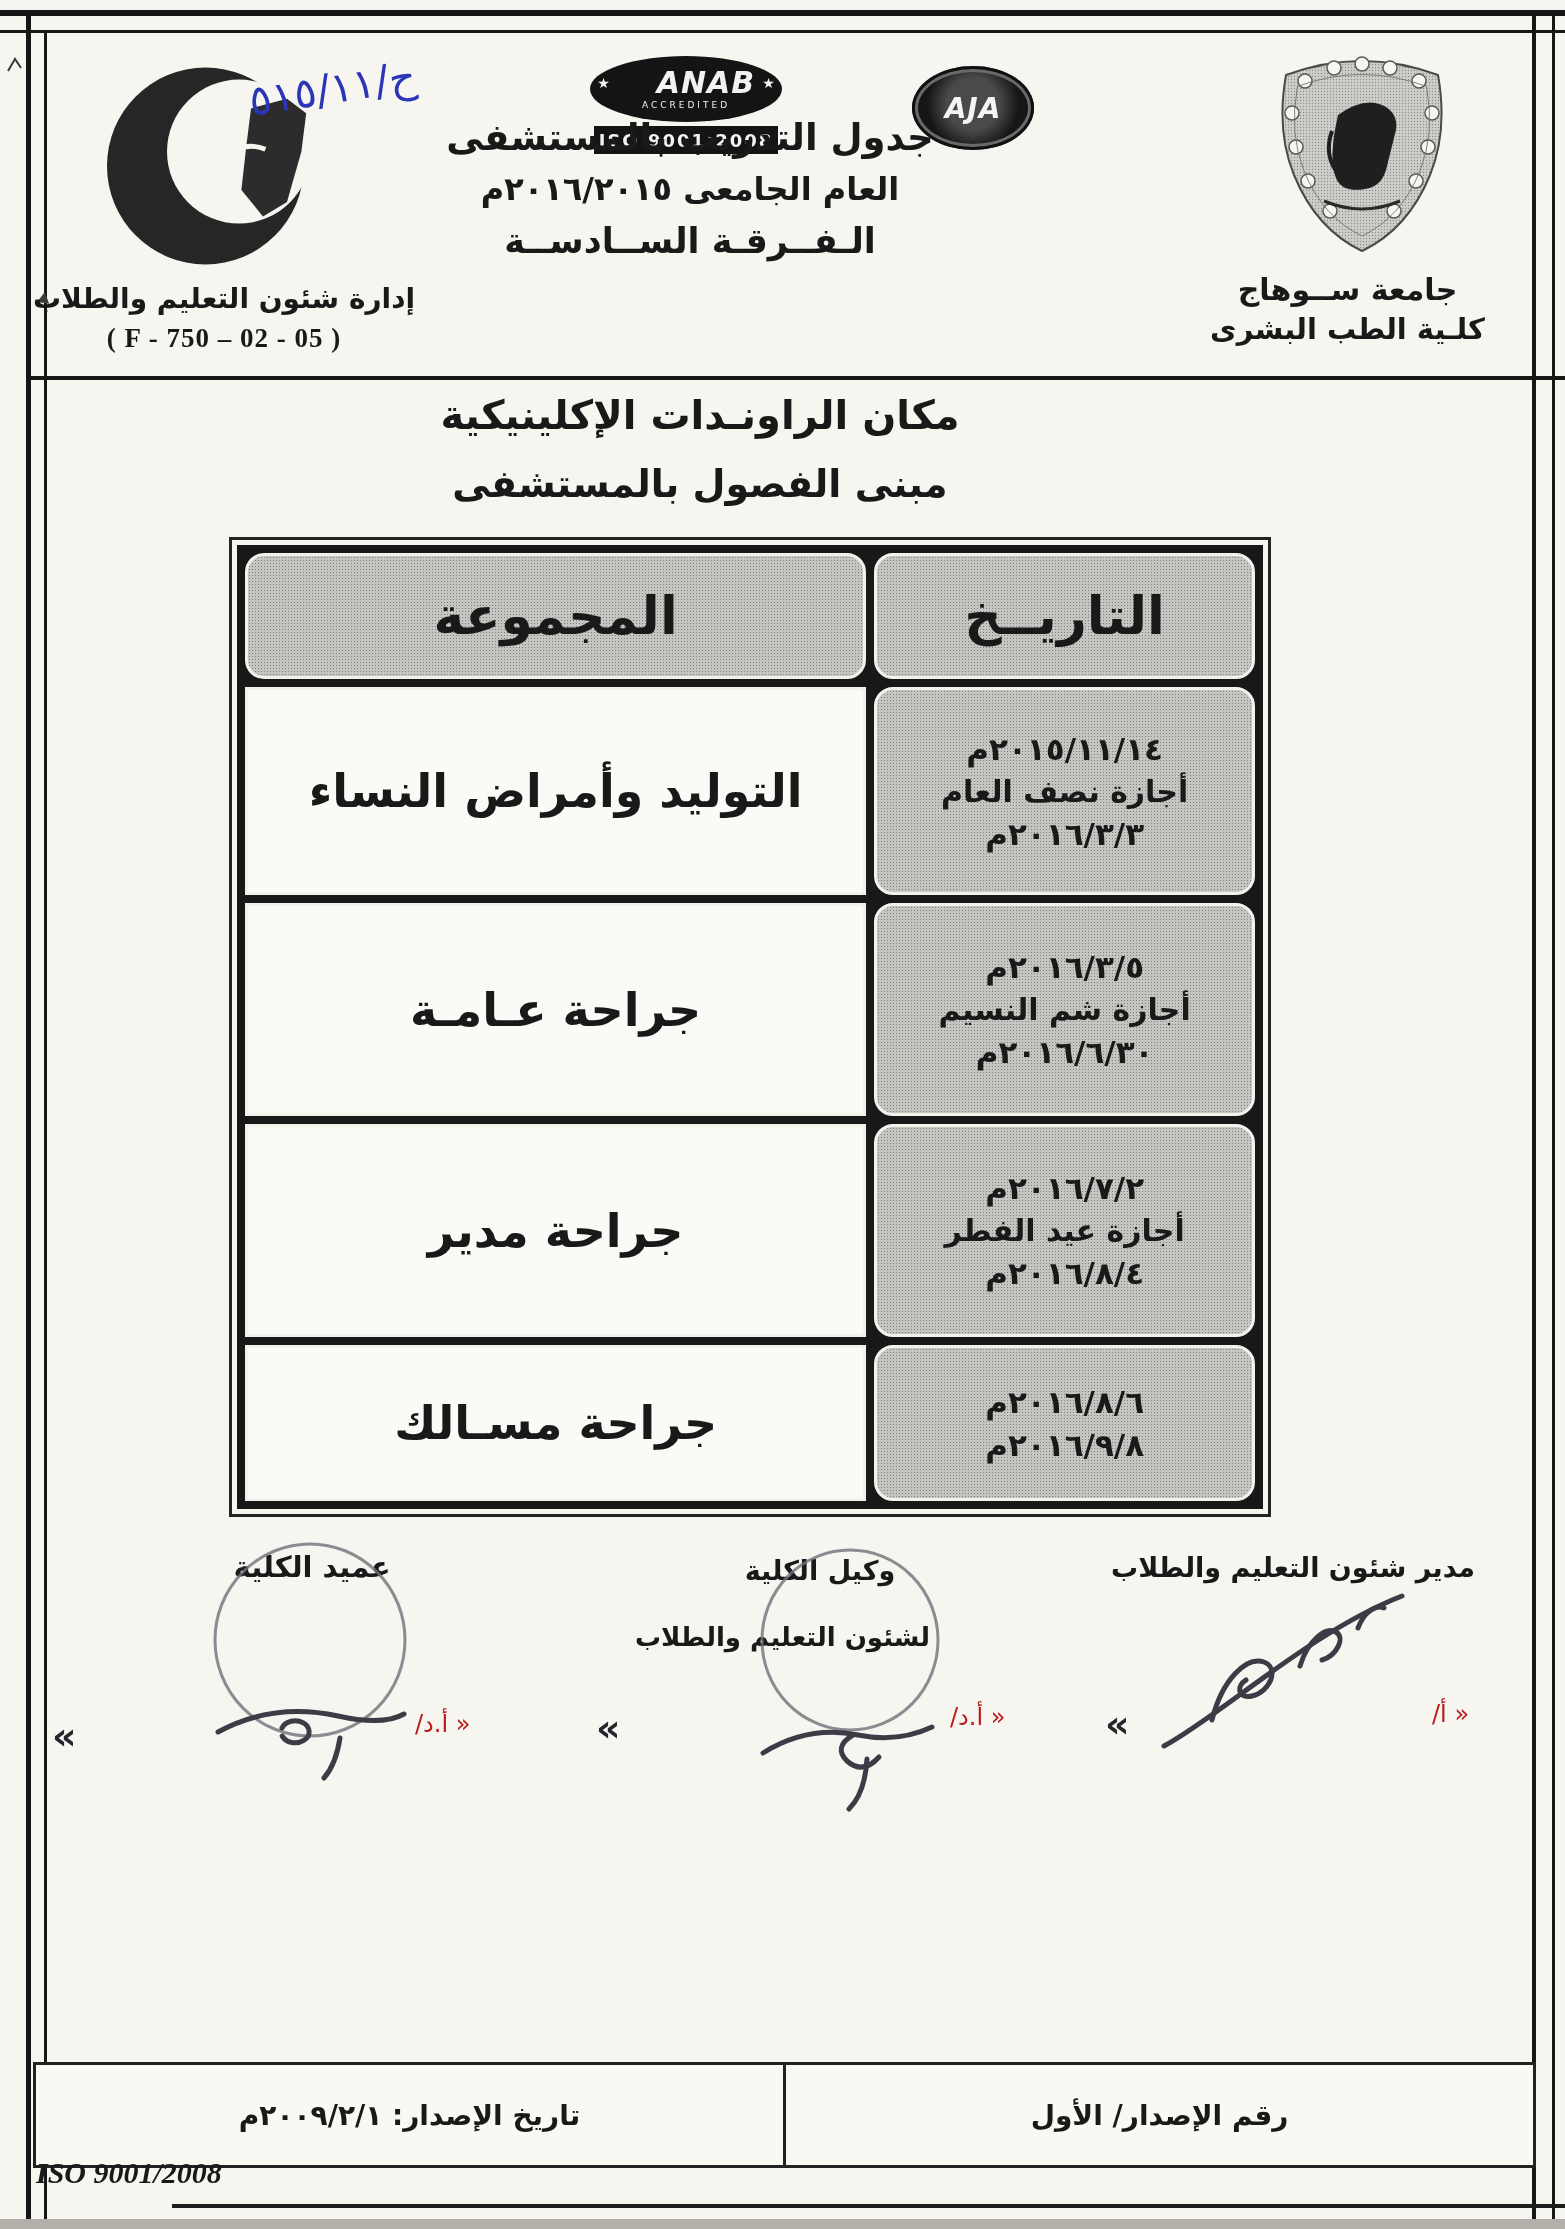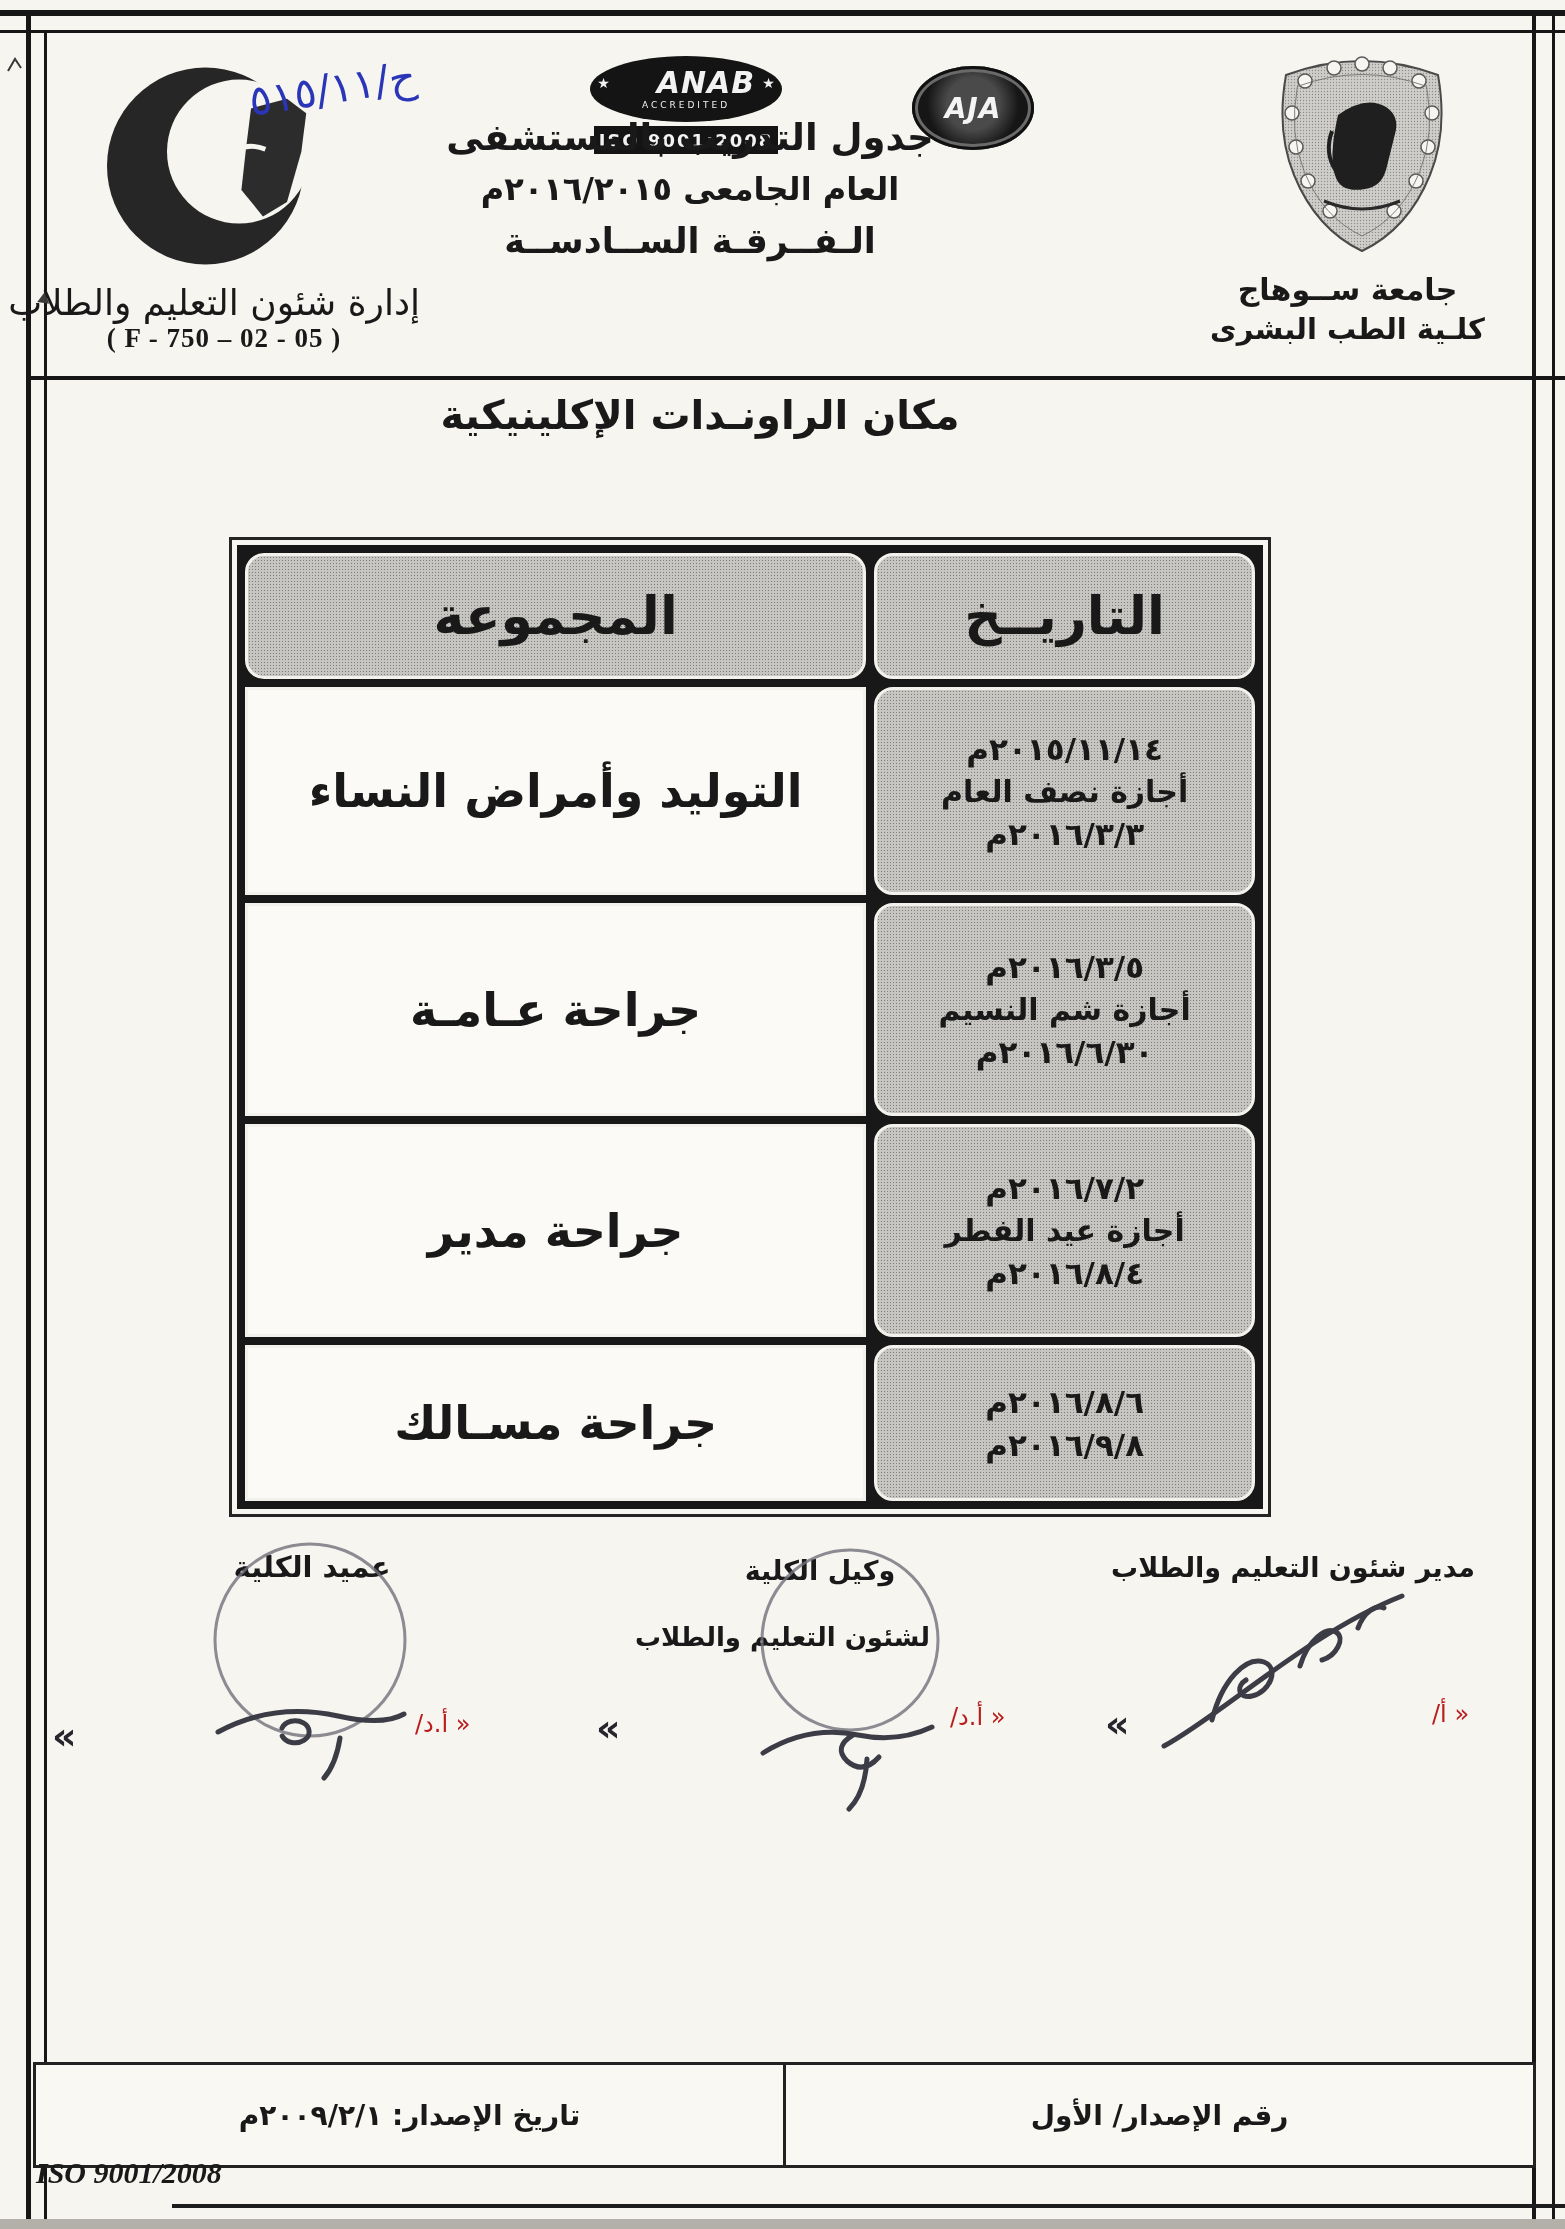--- a/index.html
+++ b/index.html
@@ -16,21 +16,21 @@
 
   
   .halftone{
     background-color:#c6c5c1;
     background-image:radial-gradient(circle,#7e7d7a 0.9px, rgba(0,0,0,0) 1px);
     background-size:3px 3px;
     border-radius:19px;
   }
 
   
-  .dept{left:28px; top:282px; width:392px; font-size:36px; font-weight:normal;}
+  .dept{left:28px; top:282px; width:392px; font-size:28px; font-weight:bold;}
   .formcode{left:28px; top:323px; width:392px; font-size:27px; font-weight:bold;
             font-family:"Liberation Serif", serif; direction:ltr; letter-spacing:1px;}
   .main-title{left:415px; top:116px; width:550px; font-size:37px; font-weight:900;text-align:center;}
   .year-line{left:415px; top:170px; width:550px; font-size:32px; font-weight:bold;}
   .grade-line{left:415px; top:221px; width:550px; font-size:35px; font-weight:900;}
   .univ-name{left:1155px; top:272px; width:385px; font-size:30px; font-weight:bold;}
   .fac-name{left:1155px; top:312px; width:385px; font-size:29px; font-weight:bold;}
   .subtitle1{left:330px; top:392px; width:740px; font-size:40px; font-weight:900;}
   .subtitle2{left:330px; top:462px; width:740px; font-size:38px; font-weight:900;}
 
@@ -182,20 +182,21 @@
   <div class="abs formcode center nowrap">( F - 750 – 02 - 05 )</div>
 
   <div class="abs main-title center nowrap">جدول التدريب بالمستشفى</div>
   <div class="abs year-line center nowrap">العام الجامعى ٢٠١٦/٢٠١٥م</div>
   <div class="abs grade-line center nowrap">الـفــرقـة الســادســة</div>
 
   <div class="abs univ-name center nowrap">جامعة ســوهاج</div>
   <div class="abs fac-name center nowrap">كلـية الطب البشرى</div>
 
   <div class="abs subtitle1 center nowrap">مكان الراونـدات الإكلينيكية</div>
+  <div class="abs subtitle2 center nowrap">مبنى الفصول بالمستشفى</div>
 
   <div class="abs table-wrap">
     <table class="schedule">
       <colgroup>
           <col style="width:38%">
           <col style="width:62%">
         </colgroup>
       <tbody>
           <tr>
         <td class="head-cell halftone rh">

